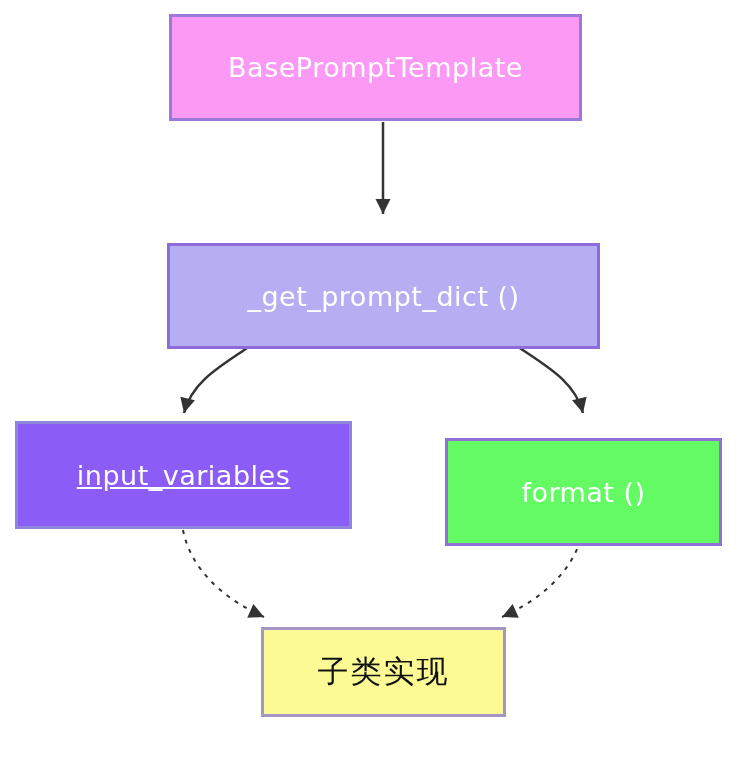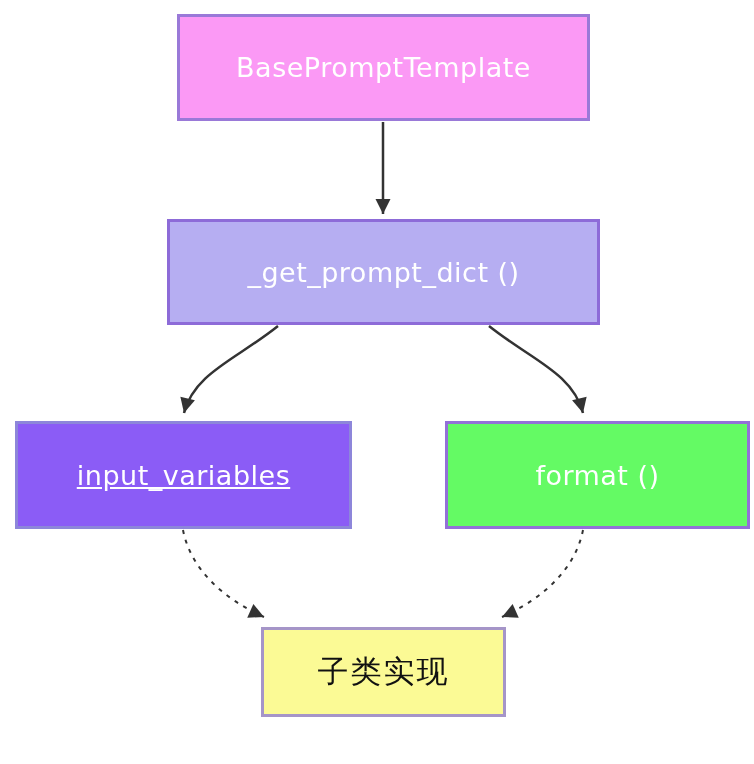--- a/index.html
+++ b/index.html
@@ -40,24 +40,24 @@
     justify-content: center;
     text-align: center;
     font-size: 27px;
     letter-spacing: 0.5px;
     white-space: nowrap;
   }
   .node.cjk {
     font-size: 31px;
     letter-spacing: 2px;
   }
-  .node-base       { left: 177px; top: 14px;  width: 413px; height: 107px; text-align: center; }
+  .node-base       { left: 169px; top: 14px;  width: 413px; height: 107px; text-align: center; }
   .node-getdict    { left: 167px; top: 219px; width: 433px; height: 106px; }
   .node-inputvars  { left: 15px;  top: 421px; width: 337px; height: 108px; }
-  .node-format     { left: 445px; top: 421px; width: 305px; height: 108px; }
+  .node-format     { left: 445px; top: 438px; width: 277px; height: 108px; }
   .node-subclass   { left: 261px; top: 627px; width: 245px; height: 90px; }
 </style>
 </head>
 <body>
 
 <div class="canvas" style="--canvas-bg: #ffffff;">
 
   <svg class="edges-layer" width="754" height="764" viewBox="0 0 754 764" xmlns="http://www.w3.org/2000/svg">
     <defs>
       <marker id="arrowhead" markerUnits="userSpaceOnUse" markerWidth="18" markerHeight="18" viewBox="0 0 12 12" refX="11" refY="6" orient="auto">
@@ -73,21 +73,21 @@
 
     <path class="edge dashed" d="M 183,530 C 191,571 226,600 264,617" marker-end="url(#arrowhead)" style="stroke: rgb(51, 51, 51);"></path>
 
     <path class="edge dashed" d="M 583,530 C 575,571 540,600 502,617" marker-end="url(#arrowhead)" style="stroke: rgb(51, 51, 51);"></path>
   </svg>
 
   <div class="node node-base" style="background-color: rgb(251, 153, 245); border-color: rgb(154, 121, 216); color: rgb(255, 255, 255);">
     <span>BasePromptTemplate</span>
   </div>
 
-  <div class="node node-getdict" style="background-color: rgb(182, 174, 242); border-color: rgb(141, 107, 216); color: rgb(255, 255, 255);">
+  <div class="node node-getdict" style="background-color: rgb(182, 174, 242); border-color: rgb(141, 107, 216); color: rgb(255, 255, 255); margin-top: 24px;">
     <span>_get_prompt_dict ()</span>
   </div>
 
   <div class="node node-inputvars" style="background-color: #8b5cf6; border-color: rgb(141, 134, 218); color: rgb(255, 255, 255); text-decoration: underline;">
     <span>input_variables</span>
   </div>
 
   <div class="node node-format" style="background-color: rgb(100, 250, 100); border-color: rgb(147, 112, 216); color: rgb(255, 255, 255);">
     <span>format ()</span>
   </div>

